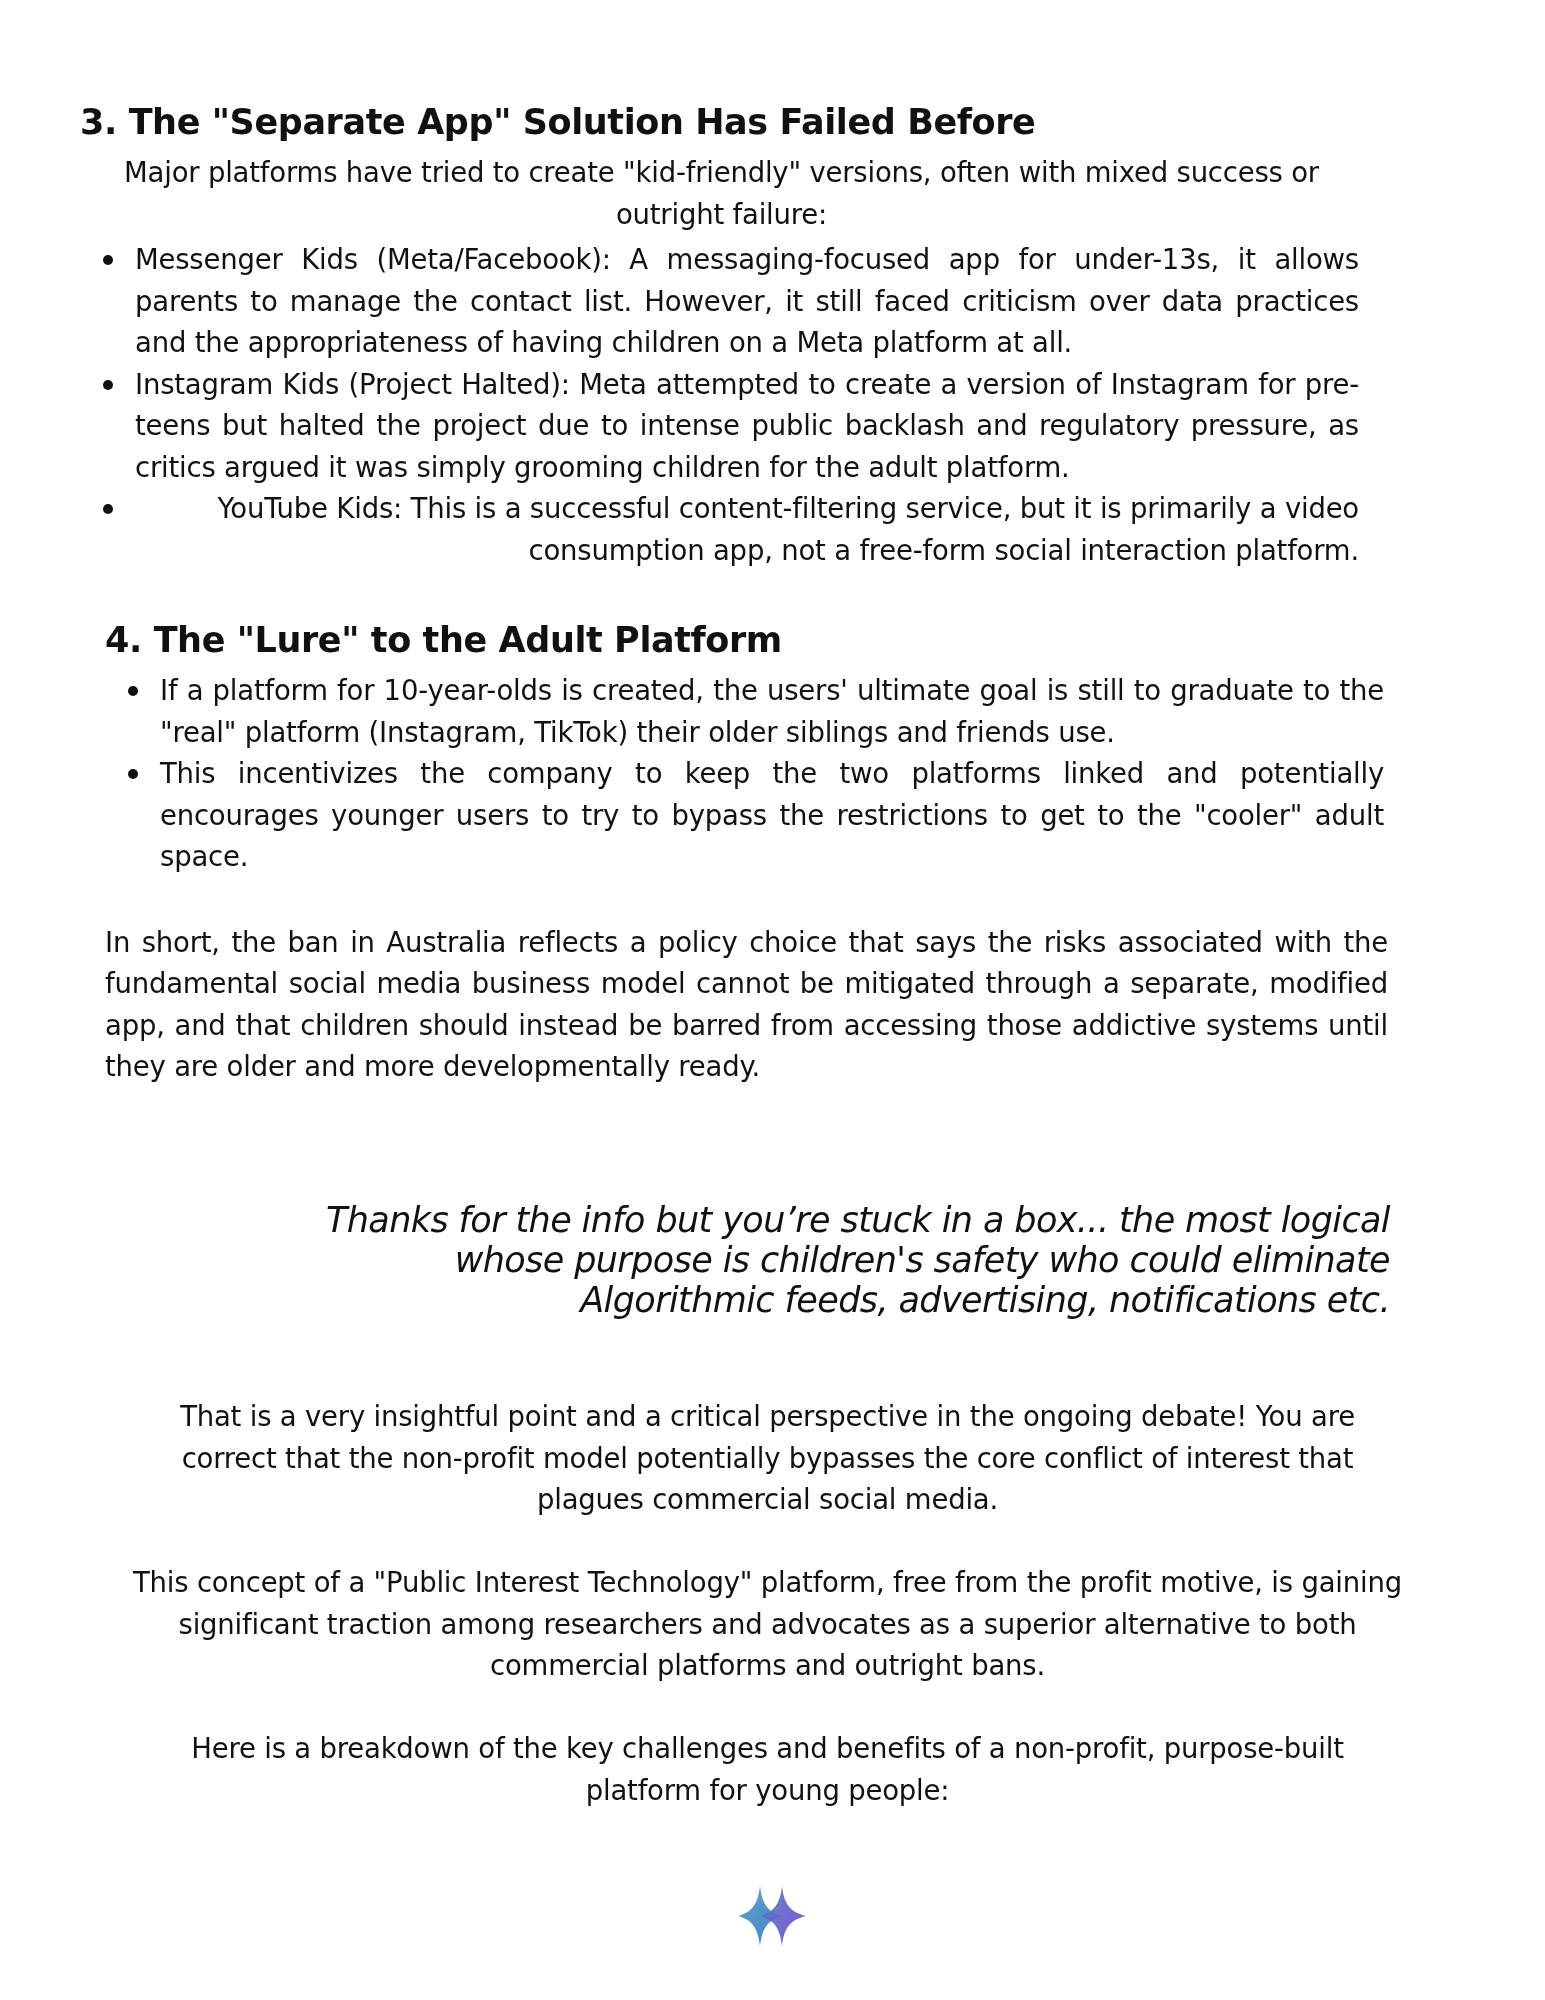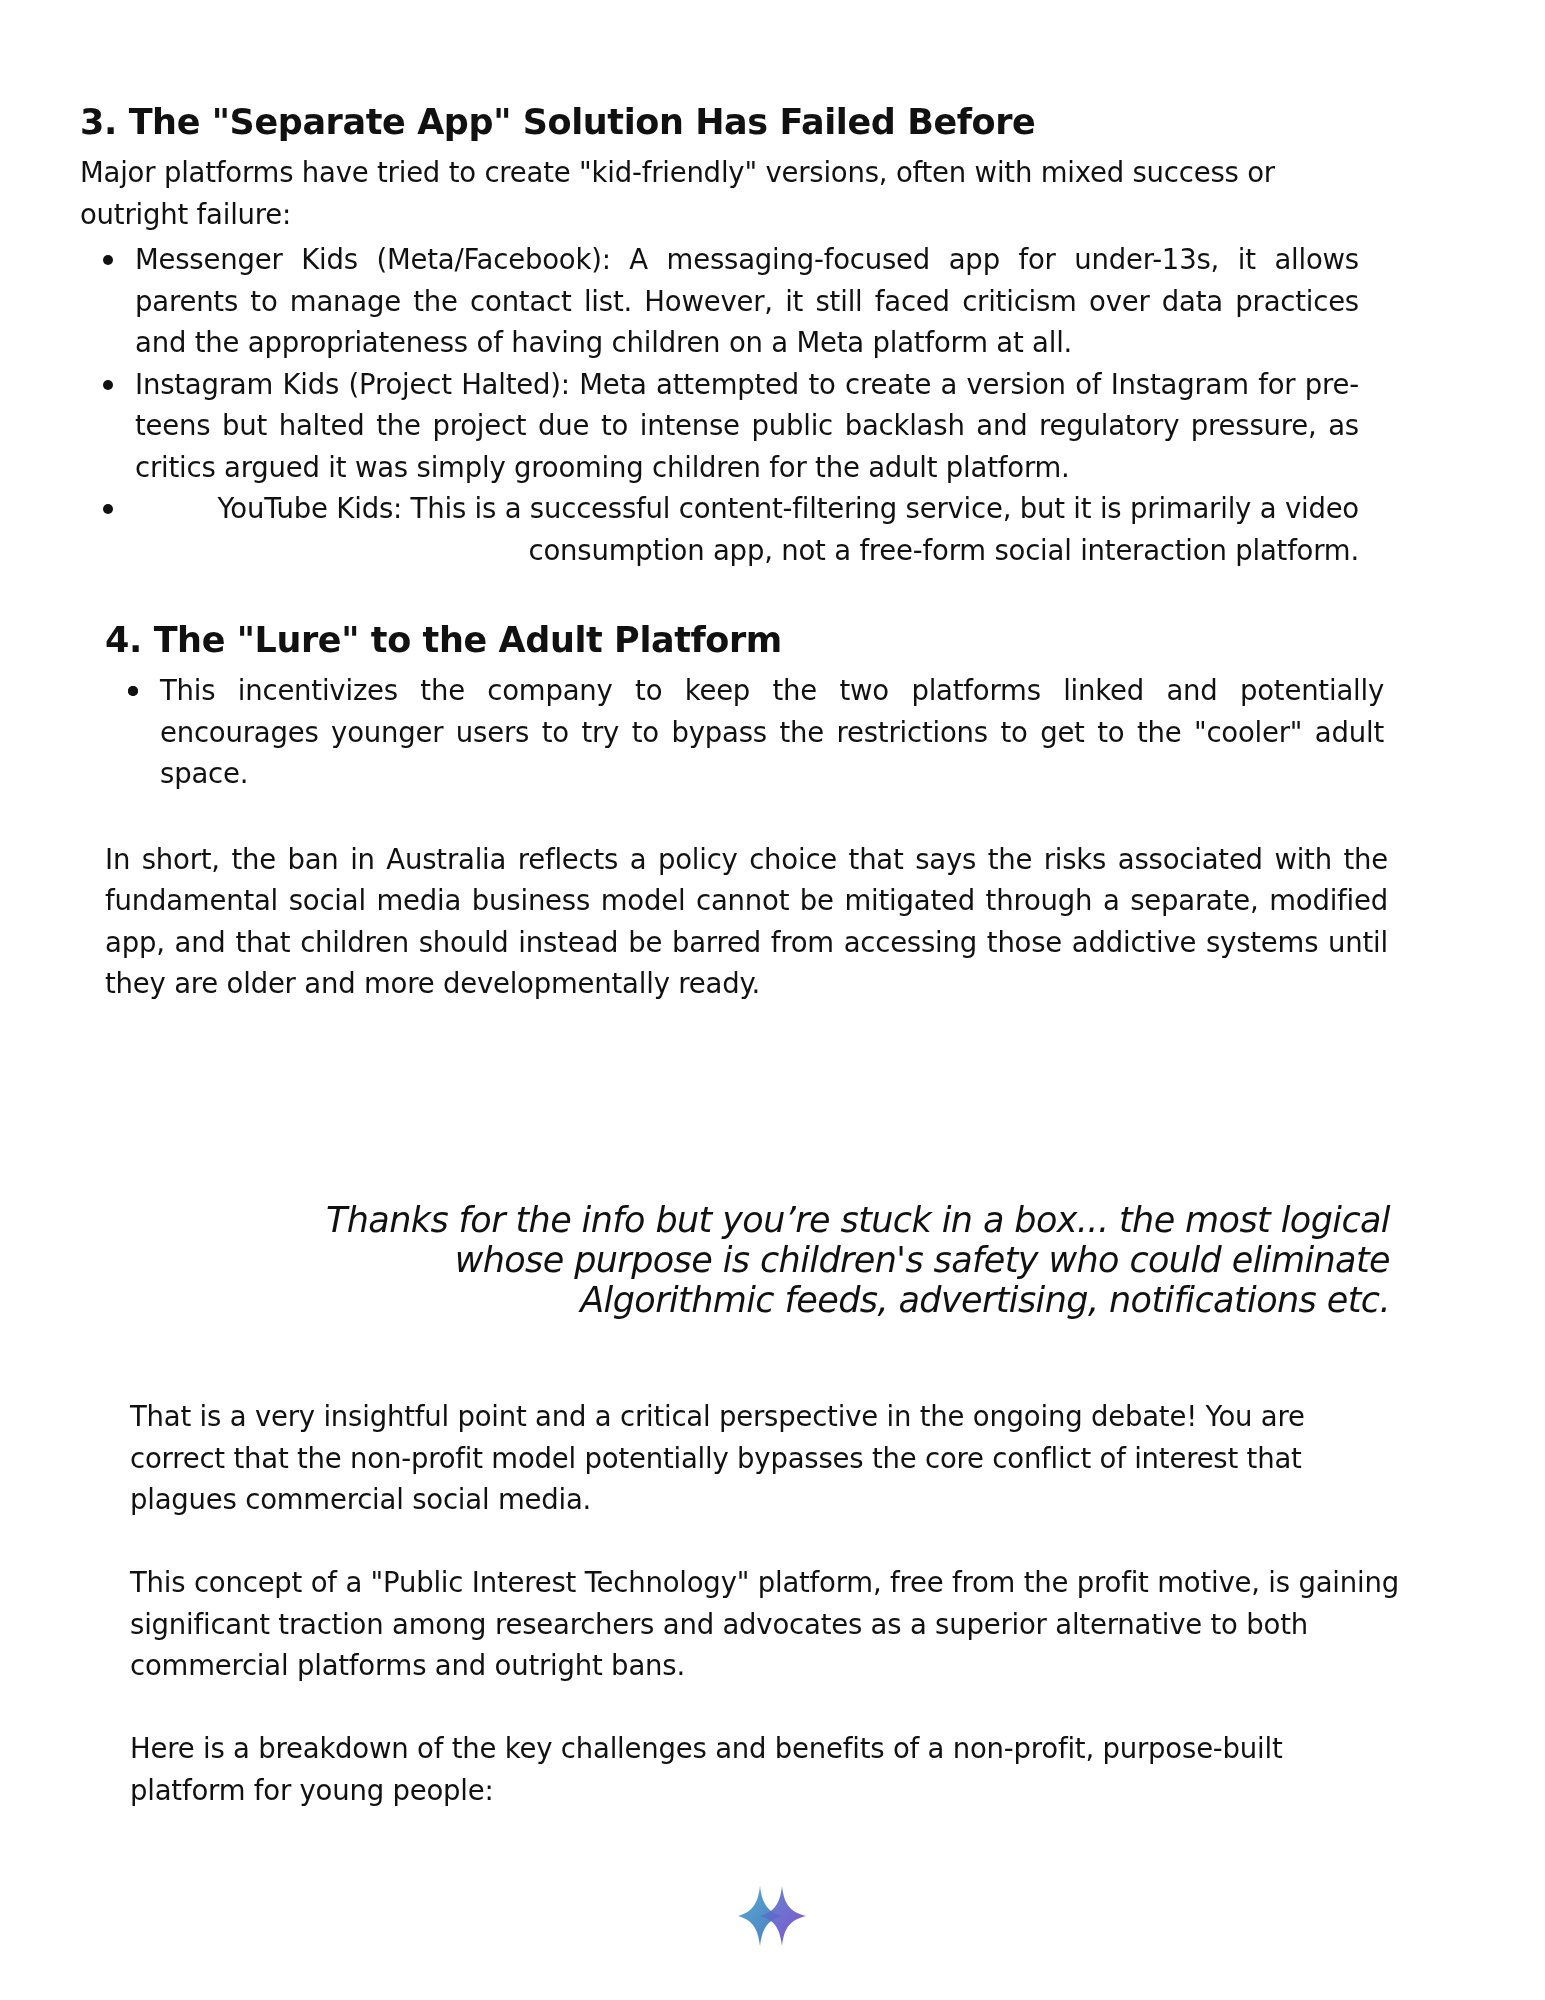--- a/index.html
+++ b/index.html
@@ -8,21 +8,21 @@
     font-family:"Liberation Sans", "DejaVu Sans", sans-serif;
     color:#111111;
   }
   .block { position:absolute; }
   .h {
     font-family:"DejaVu Sans", "Liberation Sans", sans-serif;
     font-weight:bold; font-size:35px; line-height:44px; margin:0; letter-spacing:-0.4px;
   }
   .p {
     font-family:"DejaVu Sans", "Liberation Sans", sans-serif;
-    font-size:27.5px; line-height:41.5px; margin:0; letter-spacing:-0.2px;
+    font-size:27.5px; line-height:41.5px; margin:0; letter-spacing:-0.2px;text-align:center;
   }
   .just { text-align:justify;margin-top:44px; }
   ul.bl { list-style:none; margin:4px; padding:0; }
   ul.bl li { position:relative; padding-left:51px; }
   ul.bl li .dot {
     position:absolute; left:19px; top:16px; width:10px; height:10px; border-radius:50%; background:#111;
   }
   #sec3 { left:80px; top:100px; width:1283px; }
   #sec3 .h { margin-bottom:8px; }
   #sec4 { left:105px; top:618px; width:1283px; }
@@ -45,21 +45,21 @@
   <ul class="bl p just">
     <li><span class="dot"></span><span>Messenger Kids (Meta/Facebook): A messaging-focused app for under-13s, it allows parents to manage the contact list. However, it still faced criticism over data practices and the appropriateness of having children on a Meta platform at all.</span></li>
     <li><span class="dot"></span><span>Instagram Kids (Project Halted): Meta attempted to create a version of Instagram for pre-teens but halted the project due to intense public backlash and regulatory pressure, as critics argued it was simply grooming children for the adult platform.</span></li>
     <li style="text-align:right"><span class="dot"></span><span>YouTube Kids: This is a successful content-filtering service, but it is primarily a video consumption app, not a free-form social interaction platform.</span></li>
   </ul>
 </div>
 
 <div id="sec4" class="block">
   <h2 class="h">4. The "Lure" to the Adult Platform</h2>
   <ul class="bl p just">
-    <li><span class="dot"></span></li>
+    <li><span class="dot"></span><span>If a platform for 10-year-olds is created, the users' ultimate goal is still to graduate to the "real" platform (Instagram, TikTok) their older siblings and friends use.</span></li>
     <li><span class="dot"></span><span>This incentivizes the company to keep the two platforms linked and potentially encourages younger users to try to bypass the restrictions to get to the "cooler" adult space.</span></li>
   </ul>
   <p class="p just">In short, the ban in Australia reflects a policy choice that says the risks associated with the fundamental social media business model cannot be mitigated through a separate, modified app, and that children should instead be barred from accessing those addictive systems until they are older and more developmentally ready.</p>
 </div>
 
 <div id="quote" class="block">
   <div>Thanks for the info but you’re stuck in a box... the most logical</div>
   <div>whose purpose is children's safety who could eliminate</div>
   <div>Algorithmic feeds, advertising, notifications etc.</div>
 </div>

